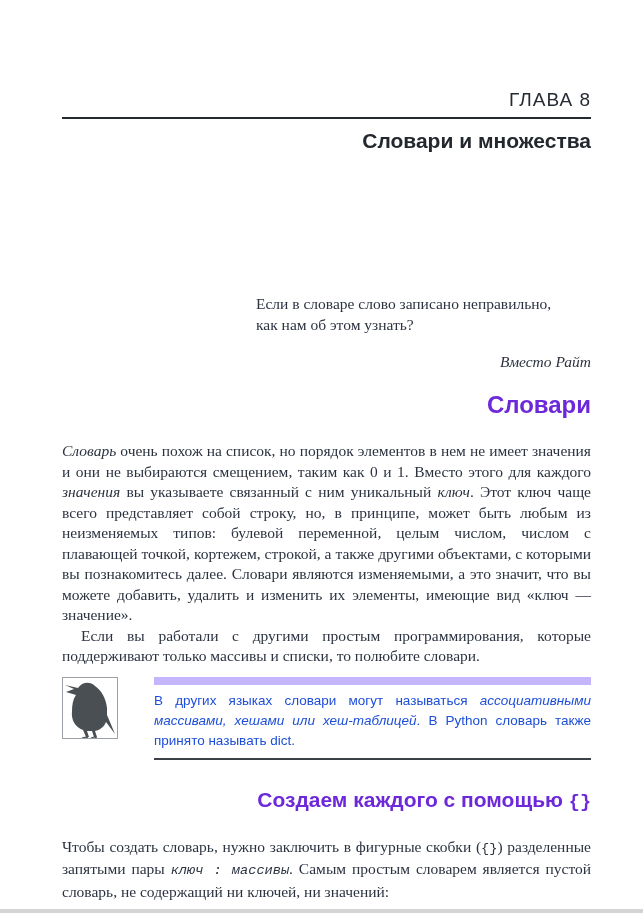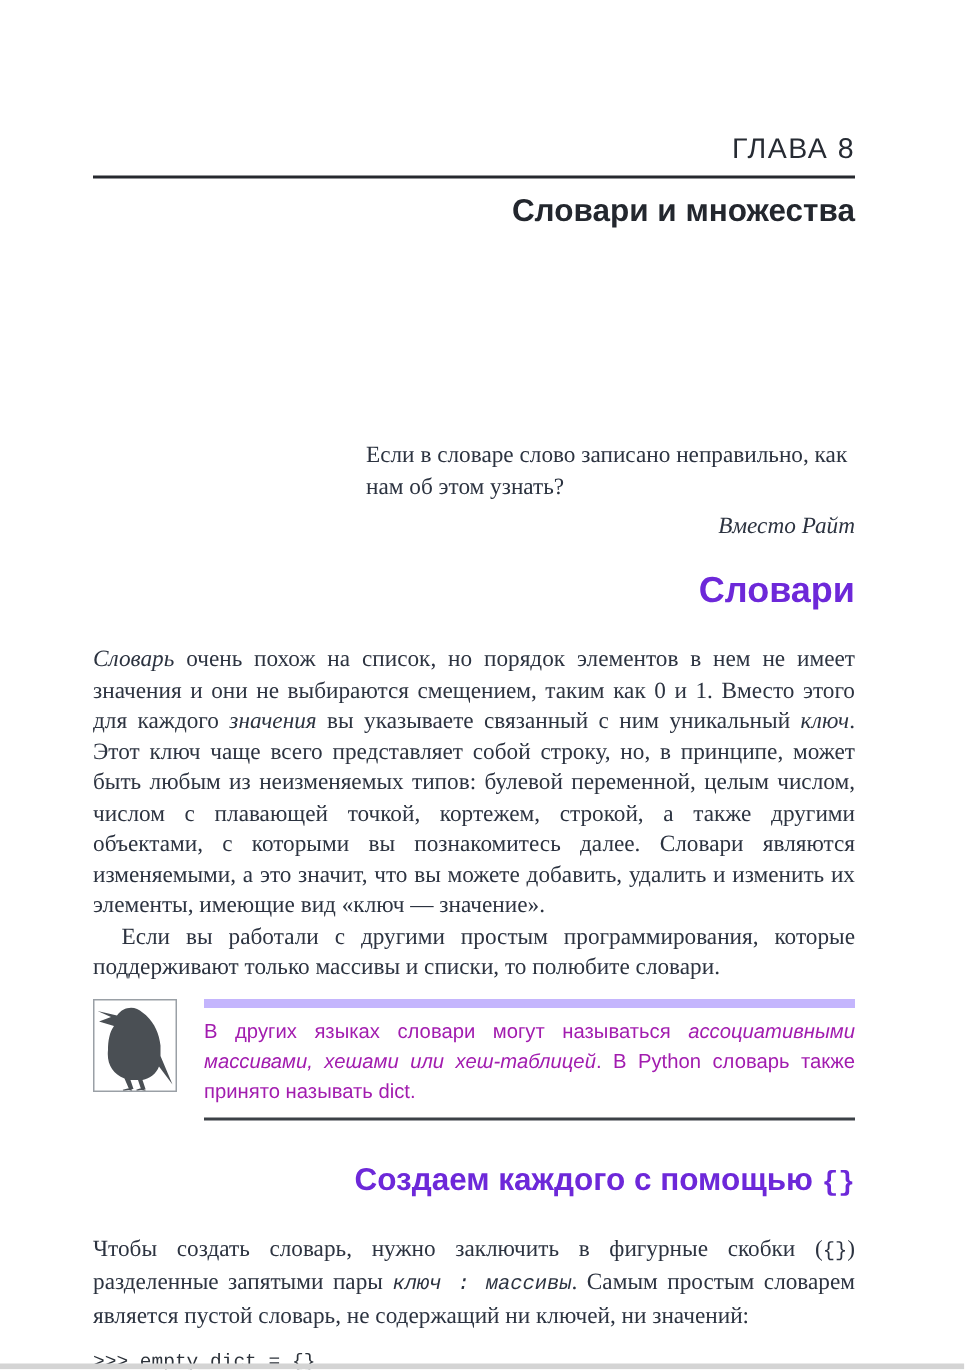--- a/index.html
+++ b/index.html
@@ -6,21 +6,21 @@
     margin: 0;
     padding: 0;
     background: #ffffff;
   }
   .page {
     position: relative;
     width: 643px;
     height: 913px;
     background: #ffffff;
     box-sizing: border-box;
-    padding: 0 73px 0 62px;
+    padding: 0 52px 0 62px;
     overflow: hidden;
     font-family: "Liberation Serif", serif;
     color: #2c3340;
   }
   .chapter-label {
     margin-top: 90px;
     text-align: right;
     font-family: "Liberation Sans", sans-serif;
     font-size: 19px;
     line-height: 20px;
@@ -38,21 +38,21 @@
     font-size: 21px;
     line-height: 37px;
     font-weight: 700;
     color: #23272e;
   }
   .epigraph {
     margin-top: 134px;
     margin-left: 178px;
   }
   .epigraph-quote {
-    margin: 4px;
+    margin: 16px;
     font-size: 15.5px;
     line-height: 21px;
   }
   .epigraph-attribution {
     margin: 5px 0 0 0;
     text-align: right;
     font-style: italic;
     font-size: 15.5px;
     line-height: 21px;
   }
@@ -93,29 +93,29 @@
     background: #ffffff;
     box-sizing: content-box;
   }
   .note-icon-frame svg {
     display: block;
     width: 54px;
     height: 60px;
   }
   .note-body {
     flex: 1 1 auto;
-    margin-left: 18px;
-    border-top: 6px solid #c4b5fd;
+    margin-left: 36px;
+    border-top: 8px solid #c4b5fd;
     border-bottom: 2px solid #3c4147;
     padding: 6px 0 7px 0;
     font-family: "Liberation Sans", sans-serif;
     font-size: 13.5px;
     line-height: 20px;
     text-align: justify;
-    color: #a21caf;
+    color: #1d4ed8;
   }
   .code-block {
     margin: 10px 0 0 0;
     font-family: "Liberation Mono", monospace;
     font-size: 13px;
     line-height: 19.5px;
     color: #2b3139;
     white-space: pre;
   }
   .rich-normal { }

